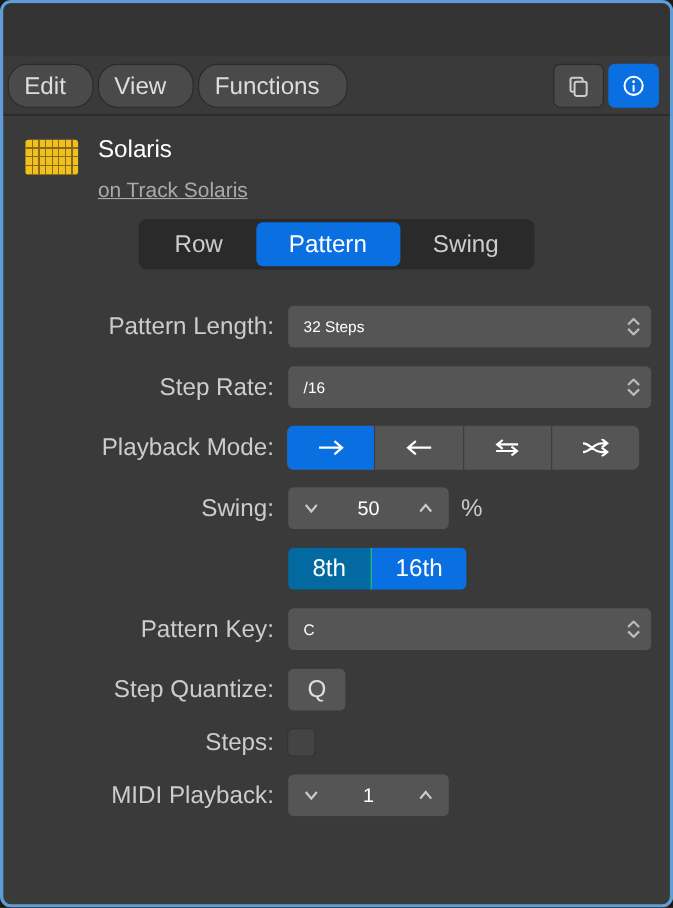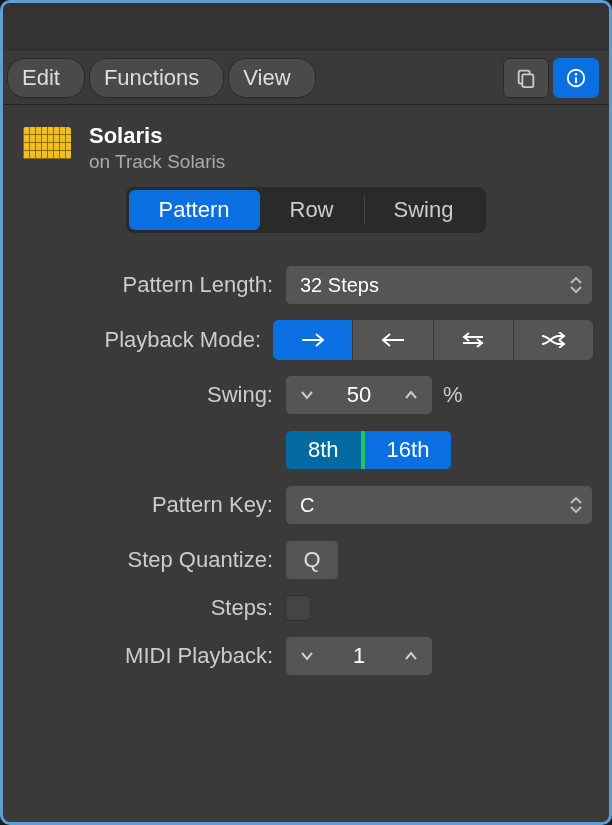--- a/index.html
+++ b/index.html
@@ -66,22 +66,22 @@
       position: relative;
       overflow: hidden;
     }
     .region-icon::before {
       content: "";
       position: absolute; inset: 0;
       background:
         repeating-linear-gradient(90deg, #8a6a10 0 1px, transparent 1px 6px),
         repeating-linear-gradient(0deg, #8a6a10 0 1px, transparent 1px 8px);
     }
-    .header-text .title { color: #fff; font-size: 22px; font-weight: 700; }
-    .header-text .subtitle { color: #aaa; font-size: 19px; margin-top: 2px; }
+    .header-text .title { color: #fff; font-size: 22px; font-weight: 400; }
+    .header-text .subtitle { color: #aaa; font-size: 19px; margin-top: 14px; text-decoration: underline; }
     
     .seg-wrap { display: flex; justify-content: center; padding: 14px 0 22px; }
     .seg {
       display: flex;
       background: #2a2a2a;
       border-radius: 8px;
       padding: 3px;
     }
     .seg-item {
       padding: 7px 30px;
@@ -99,21 +99,20 @@
       width: 1px; background: #444;
     }
     .seg-item.active + .seg-item::before,
     .seg-item.active::before { display: none; }
     
     .form {
       padding: 10px 16px 0 16px;
       display: flex;
       flex-direction: column;
       gap: 15px;
-      margin-left: 24px;
     }
     .row {
       display: flex;
       align-items: center;
       gap: 12px;
     }
     .label {
       width: 230px;
       text-align: right;
       color: #ccc;
@@ -129,21 +128,21 @@
     .dropdown {
       flex: 1;
       background: #555;
       border: 1px solid #3a3a3a;
       border-radius: 6px;
       height: 40px;
       display: flex;
       align-items: center;
       padding: 0 14px;
       color: #fff;
-      font-size: 20px;
+      font-size: 14px;
       position: relative;
       cursor: pointer;
     }
     .dropdown .updown {
       position: absolute; right: 10px; top: 0; bottom: 0;
       display: flex; flex-direction: column; justify-content: center;
       color: #bbb;
     }
     .updown svg { width: 12px; height: 8px; display: block; }
     
@@ -177,41 +176,41 @@
     .stepper .arrow {
       width: 42px; height: 100%;
       display: flex; align-items: center; justify-content: center;
       cursor: pointer;
     }
     .stepper .arrow svg { width: 14px; height: 10px; stroke: #ccc; fill: none; stroke-width: 2; }
     .stepper .val {
       min-width: 62px;
       text-align: center;
       color: #fff;
-      font-size: 22px;
+      font-size: 18px;
       padding: 0 14px;
     }
     .unit { color: #ccc; font-size: 22px; }
     
     .seg2 {
       display: flex;
       background: #0369a1;
       border: 1px solid #3a3a3a;
       border-radius: 6px;
       overflow: hidden;
       height: 40px;
     }
     .seg2-item {
       padding: 0 22px;
       display: flex; align-items: center;
       color: #fff;
       font-size: 22px;
       cursor: pointer;
     }
-    .seg2-item + .seg2-item { border-left: 4px solid #22c55e; }
+    .seg2-item + .seg2-item { border-left: 1px solid #22c55e; }
     .seg2-item.active { background: #0a6fe0; }
     
     .dropdown.narrow { flex: 0 0 238px; }
     
     .q-btn {
       width: 54px; height: 40px;
       background: #555;
       border: 1px solid #3a3a3a;
       border-radius: 6px;
       display: flex; align-items: center; justify-content: center;
@@ -237,35 +236,35 @@
   <div class="toolbar">
     <div class="toolbar-btn">
       <span>Edit</span>
       <span class="chev">
         <svg viewBox="0 0 12 8">
             <path d="M1 1 L6 6 L11 1" stroke="#bbb" stroke-width="2" fill="none"></path>
           </svg>
       </span>
     </div>
     <div class="toolbar-btn">
+      <span>View</span>
+      <span class="chev">
+        <svg viewBox="0 0 12 8">
+            <path d="M1 1 L6 6 L11 1" stroke="#bbb" stroke-width="2" fill="none"></path>
+          </svg>
+      </span>
+    </div>
+    <div class="toolbar-btn">
       <span>Functions</span>
       <span class="chev">
         <svg viewBox="0 0 12 8">
             <path d="M1 1 L6 6 L11 1" stroke="#bbb" stroke-width="2" fill="none"></path>
           </svg>
       </span>
     </div>
-    <div class="toolbar-btn">
-      <span>View</span>
-      <span class="chev">
-        <svg viewBox="0 0 12 8">
-            <path d="M1 1 L6 6 L11 1" stroke="#bbb" stroke-width="2" fill="none"></path>
-          </svg>
-      </span>
-    </div>
     <div class="spacer"></div>
     <div class="icon-btn">
       <svg viewBox="0 0 24 24">
         <rect x="4" y="4" width="12" height="14" rx="2" stroke="#ccc" stroke-width="2" fill="none"></rect>
         <rect x="8" y="8" width="12" height="14" rx="2" stroke="#ccc" stroke-width="2" fill="#4a4a4a"></rect>
       </svg>
     </div>
     <div class="icon-btn active">
       <svg viewBox="0 0 24 24">
         <circle cx="12" cy="12" r="9" stroke="#fff" stroke-width="2" fill="none"></circle>
@@ -278,22 +277,22 @@
   <div class="header">
     <div class="region-icon"></div>
     <div class="header-text">
       <div class="title">Solaris</div>
       <div class="subtitle">on Track Solaris</div>
     </div>
   </div>
 
   <div class="seg-wrap">
     <div class="seg">
+      <div class="seg-item">Row</div>
       <div class="seg-item active">Pattern</div>
-      <div class="seg-item">Row</div>
       <div class="seg-item">Swing</div>
     </div>
   </div>
 
   <div class="form">
 
     <div class="row">
       <div class="label">Pattern Length:</div>
       <div class="controls">
         <div class="dropdown">
@@ -303,20 +302,36 @@
                 <path d="M1 6 L6 1 L11 6" stroke="#bbb" stroke-width="2" fill="none"></path>
               </svg>
             <svg viewBox="0 0 12 8">
                 <path d="M1 2 L6 7 L11 2" stroke="#bbb" stroke-width="2" fill="none"></path>
               </svg>
           </span>
         </div>
       </div>
     </div>
 
+    <div class="row">
+      <div class="label">Step Rate:</div>
+      <div class="controls">
+        <div class="dropdown">
+          <span>/16</span>
+          <span class="updown">
+            <svg viewBox="0 0 12 8">
+                <path d="M1 6 L6 1 L11 6" stroke="#bbb" stroke-width="2" fill="none"></path>
+              </svg>
+            <svg viewBox="0 0 12 8">
+                <path d="M1 2 L6 7 L11 2" stroke="#bbb" stroke-width="2" fill="none"></path>
+              </svg>
+          </span>
+        </div>
+      </div>
+    </div>
 
     <div class="row">
       <div class="label">Playback Mode:</div>
       <div class="controls">
         <div class="iconseg">
           <div class="iconseg-item active">
             <svg viewBox="0 0 28 16">
                 <path d="M3 8 H23 M17 2 L24 8 L17 14"></path>
               </svg>
           </div>

